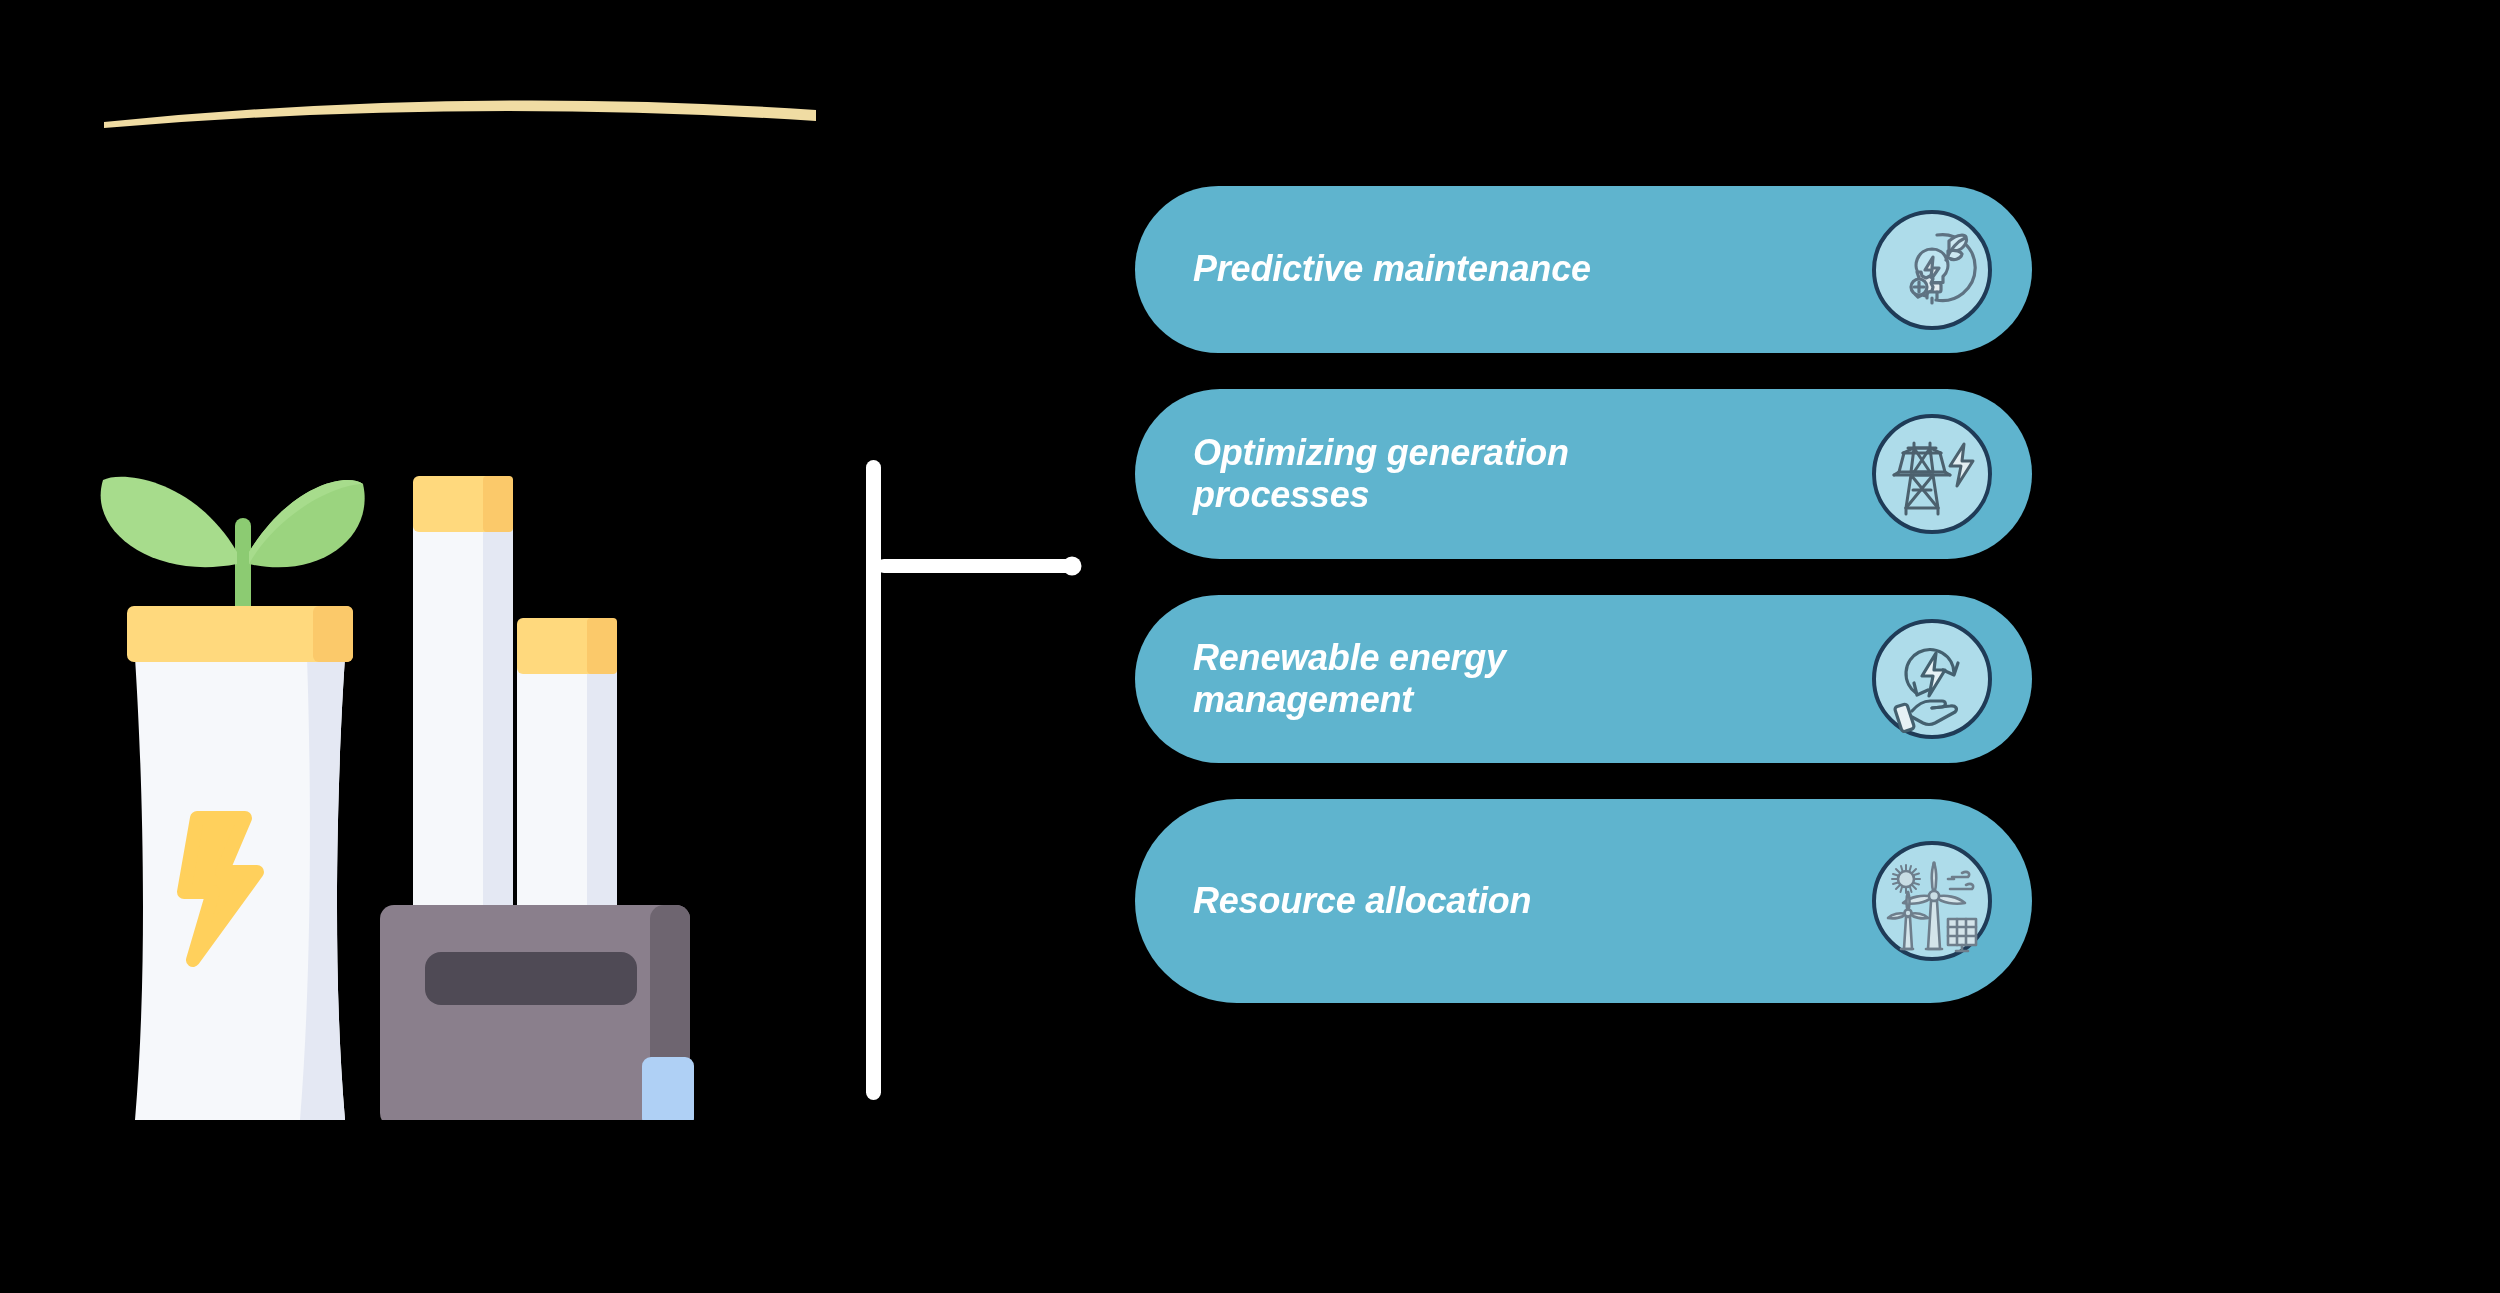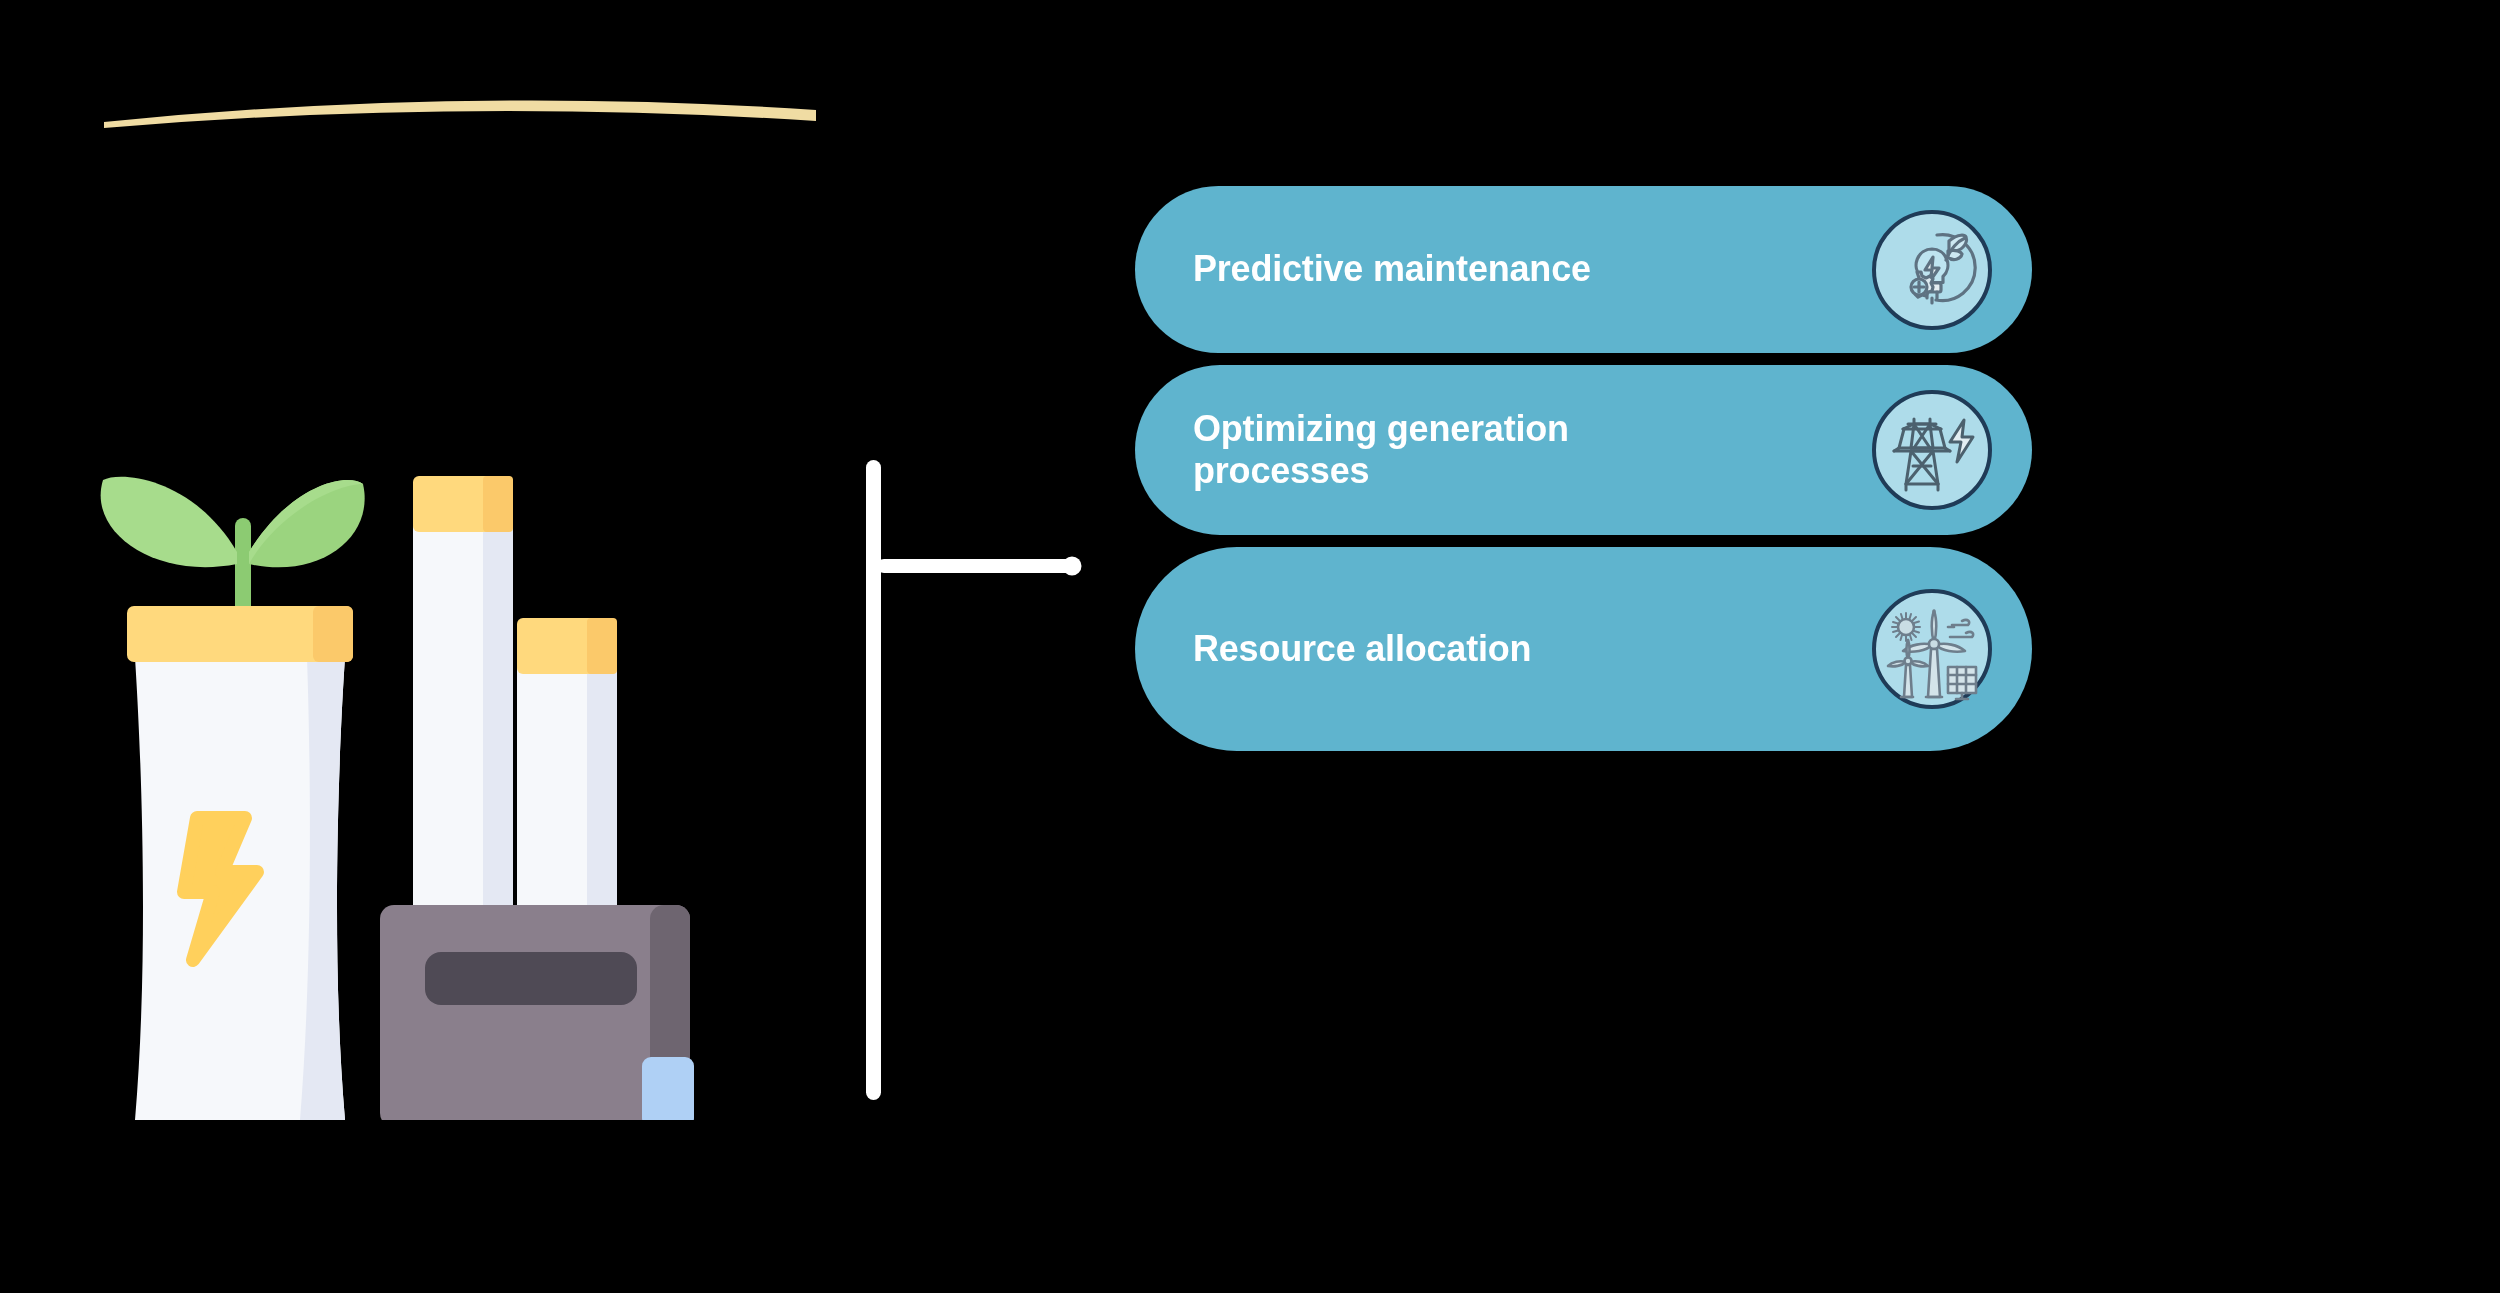--- a/index.html
+++ b/index.html
@@ -65,21 +65,22 @@
   }
   .card {
     position: relative;
     width: 897px;
     background: #5FB4CE;
     border-radius: 110px;
     display: flex;
     align-items: center;
     box-sizing: border-box;
     padding: 0 38px 0 58px;
-    margin-bottom: 12px;
+    margin-bottom: 36px;
+    font-style: italic;
   }
   .card-label {
     flex: 1 1 auto;
     color: #ffffff;
     font-size: 36px;
     font-weight: bold;
     line-height: 1.18;
     letter-spacing: -0.2px;
     white-space: pre-line;
   }
@@ -190,20 +191,36 @@
         <path d="M43 78 l 18 0"></path>
         <path d="M36 96 l 0 6 M68 96 l 0 6"></path>
         <path d="M33 41 l 11 -5 M71 41 l -11 -5"></path>
         <path d="M29 60 l 5 -19 M75 60 l -5 -19"></path>
         <path d="M24 63 l 5 -3 M80 63 l -5 -3"></path>
         <path d="M94 32 l -14 22 h 11 l -4 20 l 16 -25 h -11 Z" fill="#E3EEF2"></path>
       </g>
     </svg>
   </div>
 
+  <div class="card card-3">
+    <div class="card-label">Renewable energy
+management</div>
+    <svg class="card-icon" viewBox="0 0 124 124">
+      <circle cx="62" cy="62" r="58" fill="#AEDCEA" stroke="#1F3B57" stroke-width="4"></circle>
+      <g fill="none" stroke="#44606F" stroke-width="3.2" stroke-linecap="round" stroke-linejoin="round">
+        <path d="M46 76 A 24 24 0 1 1 84 56"></path>
+        <path d="M88 46 l -4 12 l -11 -5"></path>
+        <path d="M44 66 l 3 12 l 11 -5"></path>
+        <path d="M66 36 l -14 23 h 11 l -4 20 l 16 -26 h -11 Z" fill="#E6F1F5"></path>
+        <path d="M42 94 c 6 -7 12 -10 18 -10 l 12 0 c 4 0 5 5 0 6 l -10 1"></path>
+        <path d="M62 91 l 18 -2 c 6 -1 8 3 5 6 l -20 11 c -4 2 -8 2 -12 0 l -11 -6"></path>
+        <rect x="28" y="88" width="13" height="26" rx="3" transform="rotate(-18 34 101)" fill="#E6F1F5"></rect>
+      </g>
+    </svg>
+  </div>
 
   <div class="card card-4">
     <div class="card-label">Resource allocation</div>
     <svg class="card-icon" viewBox="0 0 124 124">
       <circle cx="62" cy="62" r="58" fill="#AEDCEA" stroke="#1F3B57" stroke-width="4"></circle>
       <g fill="none" stroke="#6E7E8C" stroke-width="2.6" stroke-linecap="round" stroke-linejoin="round">
         <circle cx="36" cy="40" r="8" fill="#C9DDE4"></circle>
         <g stroke-width="2">
           <path d="M36 26 l 0 6 M36 48 l 0 6 M22 40 l 6 0 M44 40 l 6 0"></path>
           <path d="M26 30 l 4 4 M42 46 l 4 4 M46 30 l -4 4 M30 46 l -4 4"></path>

